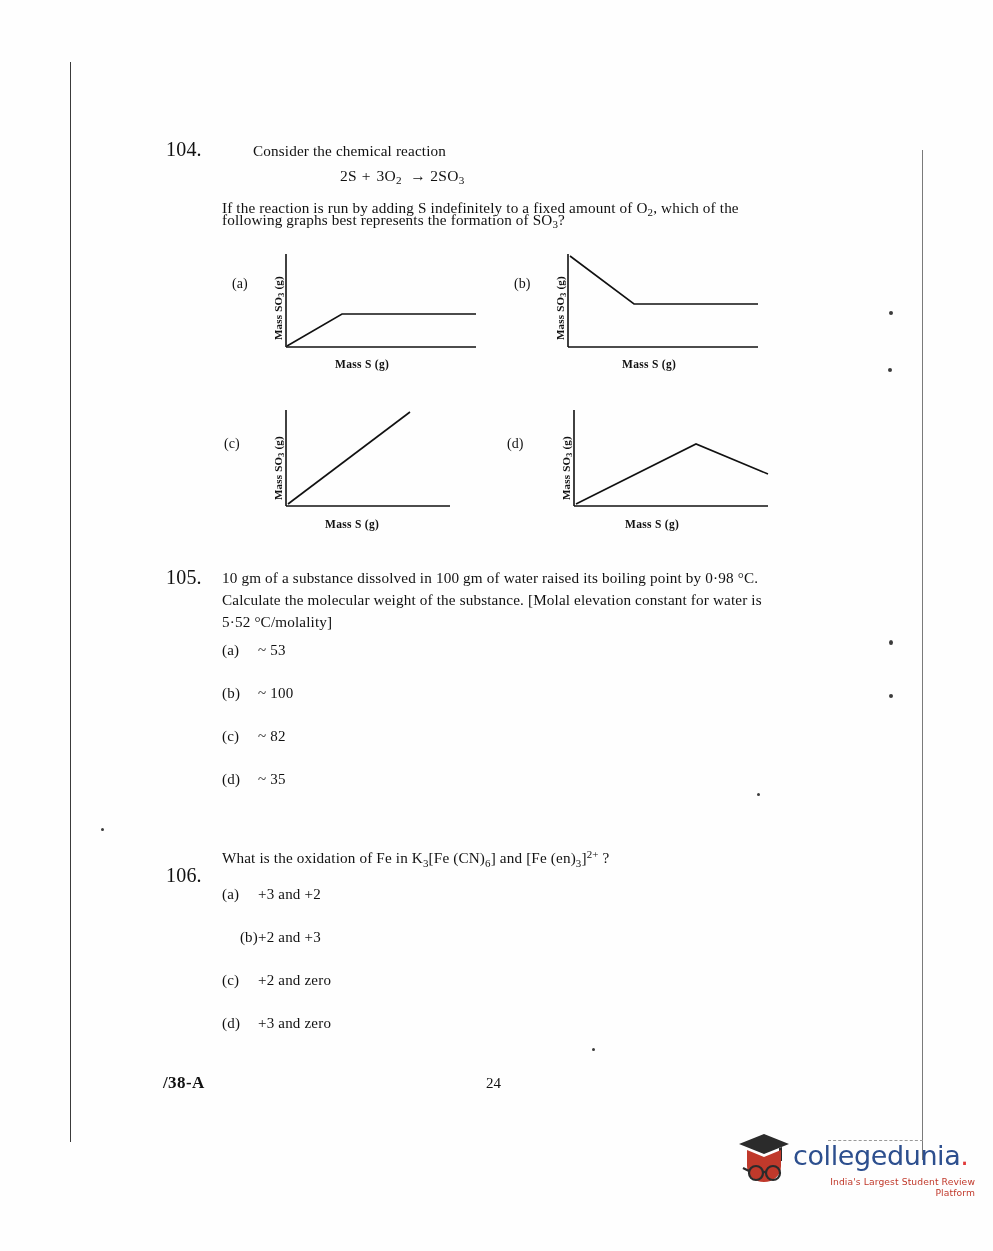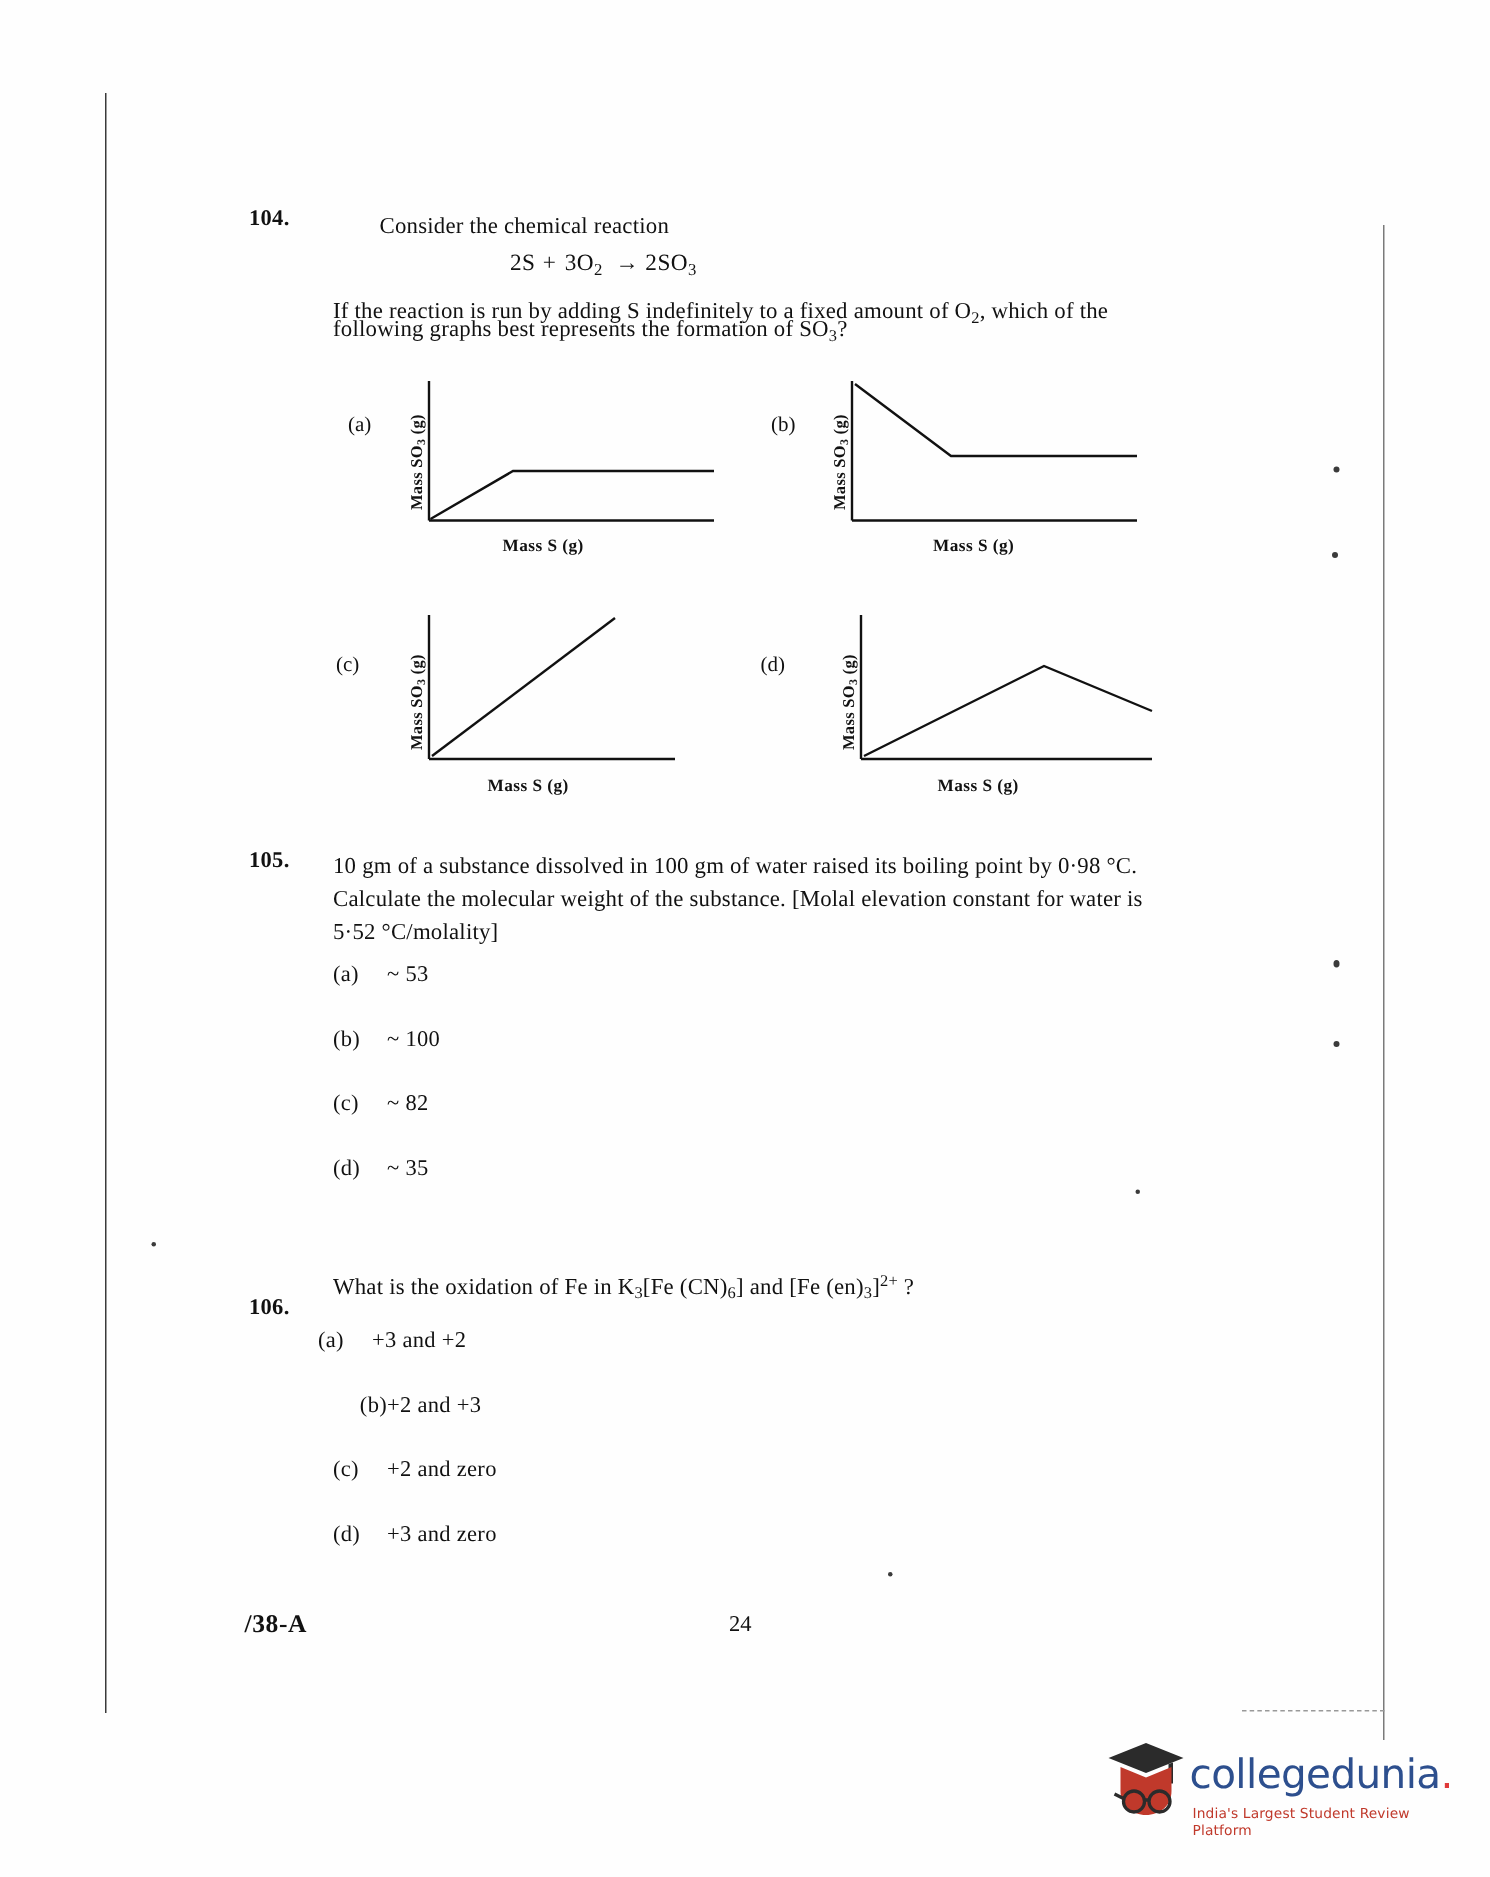--- a/index.html
+++ b/index.html
@@ -39,22 +39,22 @@
     border-radius: 50%;
   }
 
   .content {
     position: absolute;
     left: 0; top: 0;
     width: 993px;
   }
   .qnum {
     position: absolute;
-    font-weight: bold;
-    font-size: 15px;
+    font-weight: normal;
+    font-size: 20px;
     letter-spacing: .2px;
   }
   .qtext {
     position: absolute;
     font-size: 15.2px;
     line-height: 1.55;
     letter-spacing: .15px;
   }
   .eqn {
     position: absolute;
@@ -106,23 +106,24 @@
     position: absolute;
     left: 486px;
     top: 1075px;
     font-size: 15px;
   }
 
   
   .cd {
     position: absolute;
     left: 735px;
-    top: 1156px;
+    top: 1128px;
     width: 240px;
     height: 90px;
+    text-align: right;
   }
   .cd-text {
     position: absolute;
     left: 58px;
     top: 12px;
     font-family: "DejaVu Sans", sans-serif;
     font-size: 27px;
     color: #2d4f8e;
     letter-spacing: -0.4px;
   }
@@ -245,21 +246,21 @@
         <span class="lbl">(d)</span><span>~ 35</span>
       </div>
     </div>
 
     <div>
       <div class="qnum" style="left:166px;top:864px;">106.</div>
       <div class="qtext" style="left:222px;top:846px;">
         What is the oxidation of Fe in K<sub>3</sub>[Fe (CN)<sub>6</sub>] and [Fe (en)<sub>3</sub>]<sup>2+</sup> ?
       </div>
 
-      <div class="opt" style="left:212px;top:886px;">
+      <div class="opt" style="left:222px;top:886px;">
         <span class="lbl">(a)</span><span>+3 and +2</span>
       </div>
       <div class="opt" style="left:222px;top:929px;text-align:right;">
         <span class="lbl">(b)</span><span>+2 and +3</span>
       </div>
       <div class="opt" style="left:222px;top:972px;">
         <span class="lbl">(c)</span><span>+2 and zero</span>
       </div>
       <div class="opt" style="left:222px;top:1015px;">
         <span class="lbl">(d)</span><span>+3 and zero</span>

